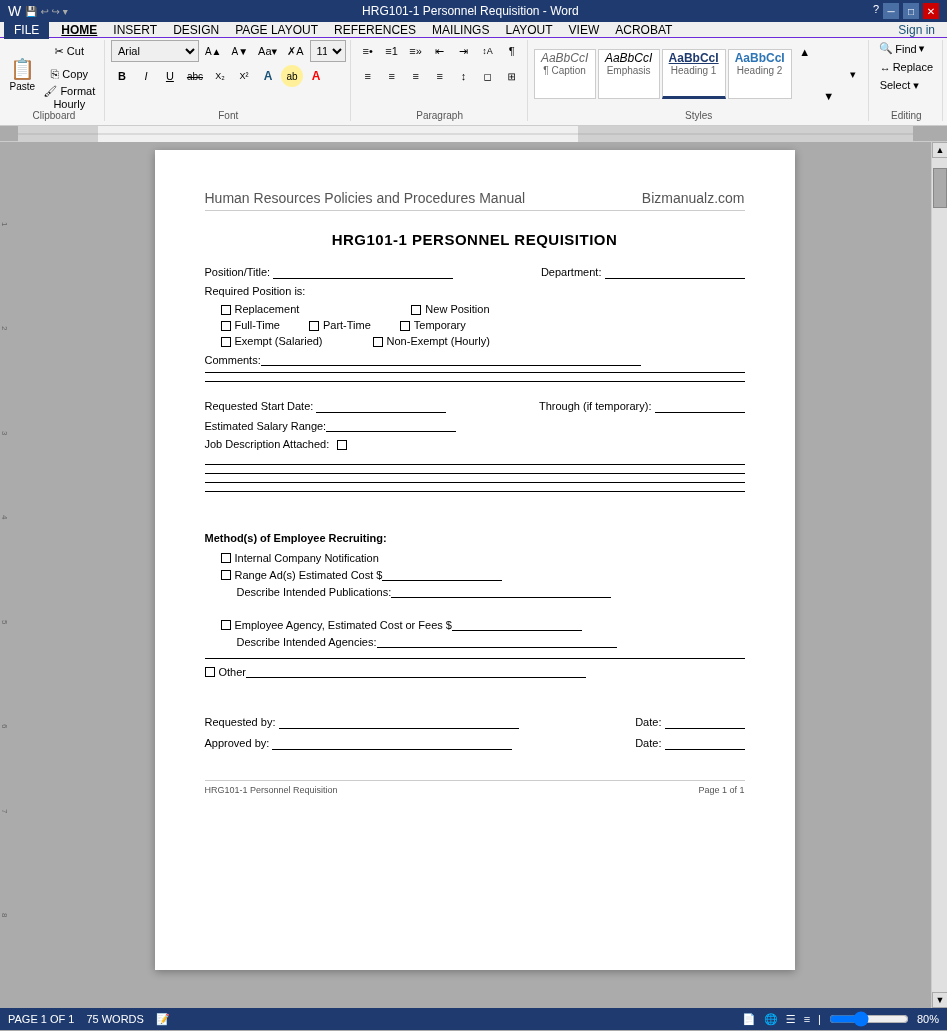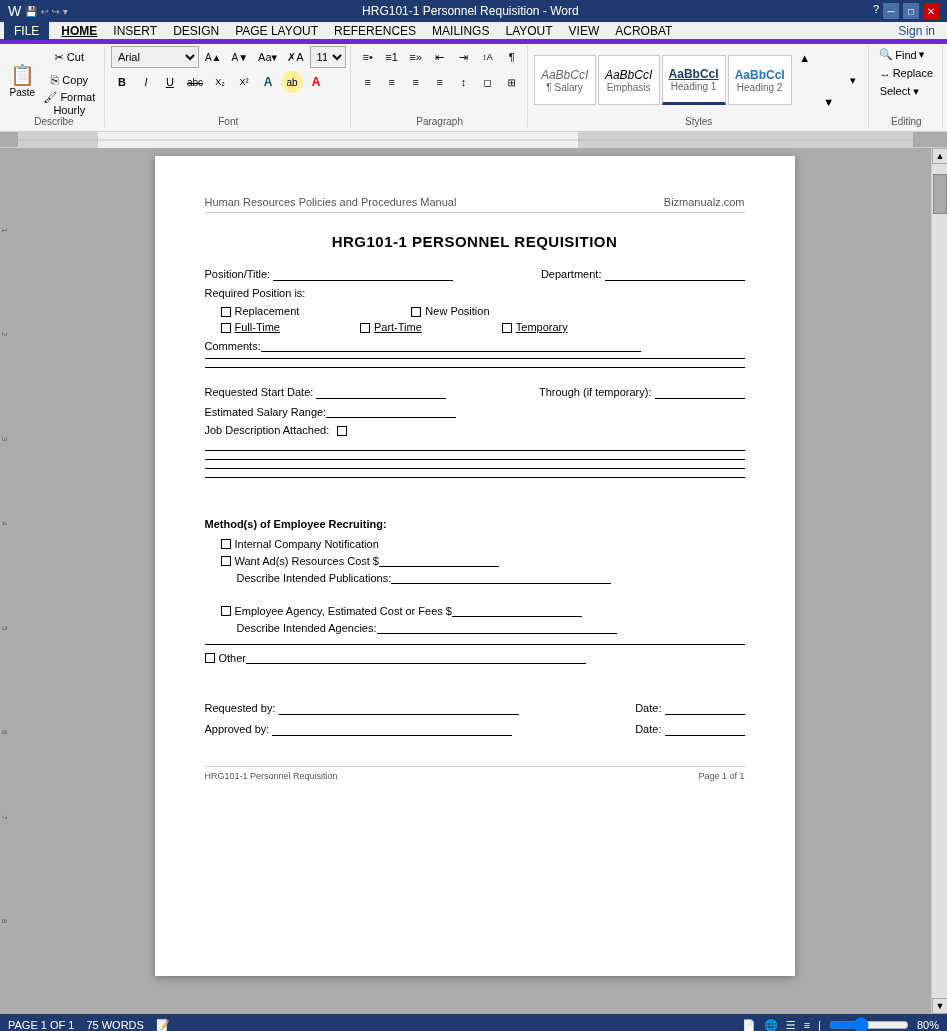--- a/index.html
+++ b/index.html
@@ -16,25 +16,25 @@
       padding: 0 8px;
       font-size: 12px;
     }
     .title-bar-center { flex: 1; text-align: center; }
     .title-bar-controls { display: flex; gap: 4px; }
     .title-btn { width: 16px; height: 16px; background: #4a6fa5; border: none; color: white; font-size: 10px; cursor: pointer; display: flex; align-items: center; justify-content: center; }
 
     
     .menu-bar {
       background: #f0f0f0;
-      height: 22px;
+      height: 16px;
       display: flex;
       align-items: center;
       padding: 5px 4px;
-      border-bottom: 5px solid #6d28d9;
+      border-bottom: 1px solid #6d28d9;
     }
     .menu-item {
       padding: 2px 8px;
       font-size: 12px;
       cursor: pointer;
       color: #000;
     }
     .file-btn {
       background: #1f3a6e;
       color: white;
@@ -86,21 +86,21 @@
 
     
     .styles-preview { display: flex; gap: 2px; align-items: center; }
     .style-box {
       border: 1px solid #ccc;
       padding: 1px 6px;
       font-size: 11px;
       cursor: pointer;
       background: white;
       min-width: 62px; height: 50px;
-      display: flex; flex-direction: column; align-items: center; justify-content: center;
+      display: flex; flex-direction: column; align-items: center; 
     }
     .style-caption { font-size: 10px; color: #666; }
     .find-btn { font-size: 11px; padding: 1px 4px; cursor: pointer; background: transparent; border: 1px solid transparent; display: flex; align-items: center; gap: 2px; }
 
     
     .ruler-area {
       display: flex;
       background: #f0f0f0;
       border-bottom: 1px solid #ccc;
       height: 16px;
@@ -146,21 +146,21 @@
       align-items: center;
       padding: 0 8px;
       font-size: 11px;
       justify-content: space-between;
     }
     .status-left { display: flex; gap: 12px; }
     .status-right { display: flex; align-items: center; gap: 8px; }
     .zoom-slider { width: 80px; height: 8px; }
 
     
-    .doc-header { display: flex; justify-content: space-between; font-size: 11px; color: #555; margin-bottom: 20px; padding-bottom: 4px; border-bottom: 1px solid #ccc; }
+    .doc-header { display: flex; justify-content: space-between; font-size: 14px; color: #555; margin-bottom: 20px; padding-bottom: 4px; border-bottom: 1px solid #ccc; }
     .doc-title { text-align: center; font-size: 15px; font-weight: bold; font-family: Arial, sans-serif; margin-bottom: 18px; letter-spacing: 0.5px; }
     .form-row { display: flex; align-items: flex-end; margin-bottom: 6px; font-size: 11px; }
     .form-label { white-space: nowrap; }
     .form-line { border-bottom: 1px solid #000; display: inline-block; }
     .section-gap { height: 14px; }
     .checkbox-row { display: flex; align-items: center; margin-bottom: 4px; font-size: 11px; }
     .cb { width: 10px; height: 10px; border: 1px solid #000; display: inline-block; margin-right: 4px; vertical-align: middle; }
     .form-full-line { border-bottom: 1px solid #000; width: 100%; margin: 4px 0; }
     .doc-footer { font-size: 9px; color: #555; display: flex; justify-content: space-between; margin-top: 30px; padding-top: 4px; border-top: 1px solid #ccc; }
 
@@ -209,21 +209,21 @@
         <button class="ribbon-btn large" style="flex-direction:column;">
           <span style="font-size:20px;">📋</span>
           <span style="font-size:10px;">Paste</span>
         </button>
         <div style="display:flex;flex-direction:column;gap:1px;">
           <button class="ribbon-btn">✂ Cut</button>
           <button class="ribbon-btn">⎘ Copy</button>
           <button class="ribbon-btn">🖌 Format Hourly</button>
         </div>
       </div>
-      <div class="ribbon-group-label">Describe</div>
+      <div class="ribbon-group-label">Clipboard</div>
     </div>
 
     <div class="ribbon-group">
       <div class="ribbon-group-content" style="flex-direction:column;align-items:flex-start;gap:2px;">
         <div class="font-row">
           <select class="font-name-select">
             <option>Arial</option>
           </select>
           <button class="ribbon-btn" style="font-size:10px;">A▲</button>
           <button class="ribbon-btn" style="font-size:10px;">A▼</button>
@@ -270,21 +270,21 @@
         </div>
       </div>
       <div class="ribbon-group-label">Paragraph</div>
     </div>
 
     <div class="ribbon-group">
       <div class="ribbon-group-content">
         <div class="styles-preview">
           <div class="style-box">
             <span style="font-size:12px;font-style:italic;color:#666;">AaBbCcI</span>
-            <span class="style-caption">¶ Salary</span>
+            <span class="style-caption">¶ Caption</span>
           </div>
           <div class="style-box">
             <span style="font-size:12px;font-style:italic;">AaBbCcI</span>
             <span class="style-caption">Emphasis</span>
           </div>
           <div class="style-box" style="border-bottom: 3px solid #1f3a6e;">
             <span style="font-size:12px;color:#1f3a6e;font-weight:bold;text-decoration:underline;">AaBbCcI</span>
             <span class="style-caption">Heading 1</span>
           </div>
           <div class="style-box">
@@ -361,26 +361,30 @@
 
       <div class="form-row">
         <span class="form-label">Required Position is:</span>
       </div>
 
       <div class="checkbox-row" style="gap:112px;margin-left:16px;">
         <span><span class="cb"></span><span>Replacement</span></span>
         <span><span class="cb"></span><span>New Position</span></span>
       </div>
 
-      <div class="checkbox-row" style="gap:80px;margin-left:16px;text-decoration:underline;">
+      <div class="checkbox-row" style="gap:29px;margin-left:16px;">
         <span><span class="cb"></span><span>Full-Time</span></span>
         <span><span class="cb"></span><span>Part-Time</span></span>
         <span><span class="cb"></span><span>Temporary</span></span>
       </div>
 
+      <div class="checkbox-row" style="gap:50px;margin-left:16px;">
+        <span><span class="cb"></span><span>Exempt (Salaried)</span></span>
+        <span><span class="cb"></span><span>Non-Exempt (Hourly)</span></span>
+      </div>
 
       <div class="form-row" style="margin-top:6px;">
         <span class="form-label">Comments:</span>
         <span class="form-line" style="width:380px;">&nbsp;</span>
       </div>
       <div class="form-full-line"></div>
       <div class="form-full-line" style="margin-top:8px;"></div>
 
       <div class="section-gap"></div>
 
@@ -415,21 +419,21 @@
       <div style="margin-top:10px;">
         <div style="font-weight:bold;font-size:11px;margin-bottom:8px;margin-top:22px;">Method(s) of Employee Recruiting:</div>
 
         <div class="checkbox-row" style="margin-left:16px;">
           <span class="cb"></span>
           <span>Internal Company Notification</span>
         </div>
 
         <div class="checkbox-row" style="margin-left:16px;">
           <span class="cb"></span>
-          <span>Want Ad(s) Resources Cost $</span>
+          <span>Range Ad(s) Estimated Cost $</span>
           <span class="form-line" style="width:120px;">&nbsp;</span>
         </div>
 
         <div class="form-row" style="margin-left:32px;">
           <span>Describe Intended Publications:</span>
           <span class="form-line" style="width:220px;">&nbsp;</span>
         </div>
 
         <div class="checkbox-row" style="margin-left:16px;margin-top:20px;">
           <span class="cb"></span>

